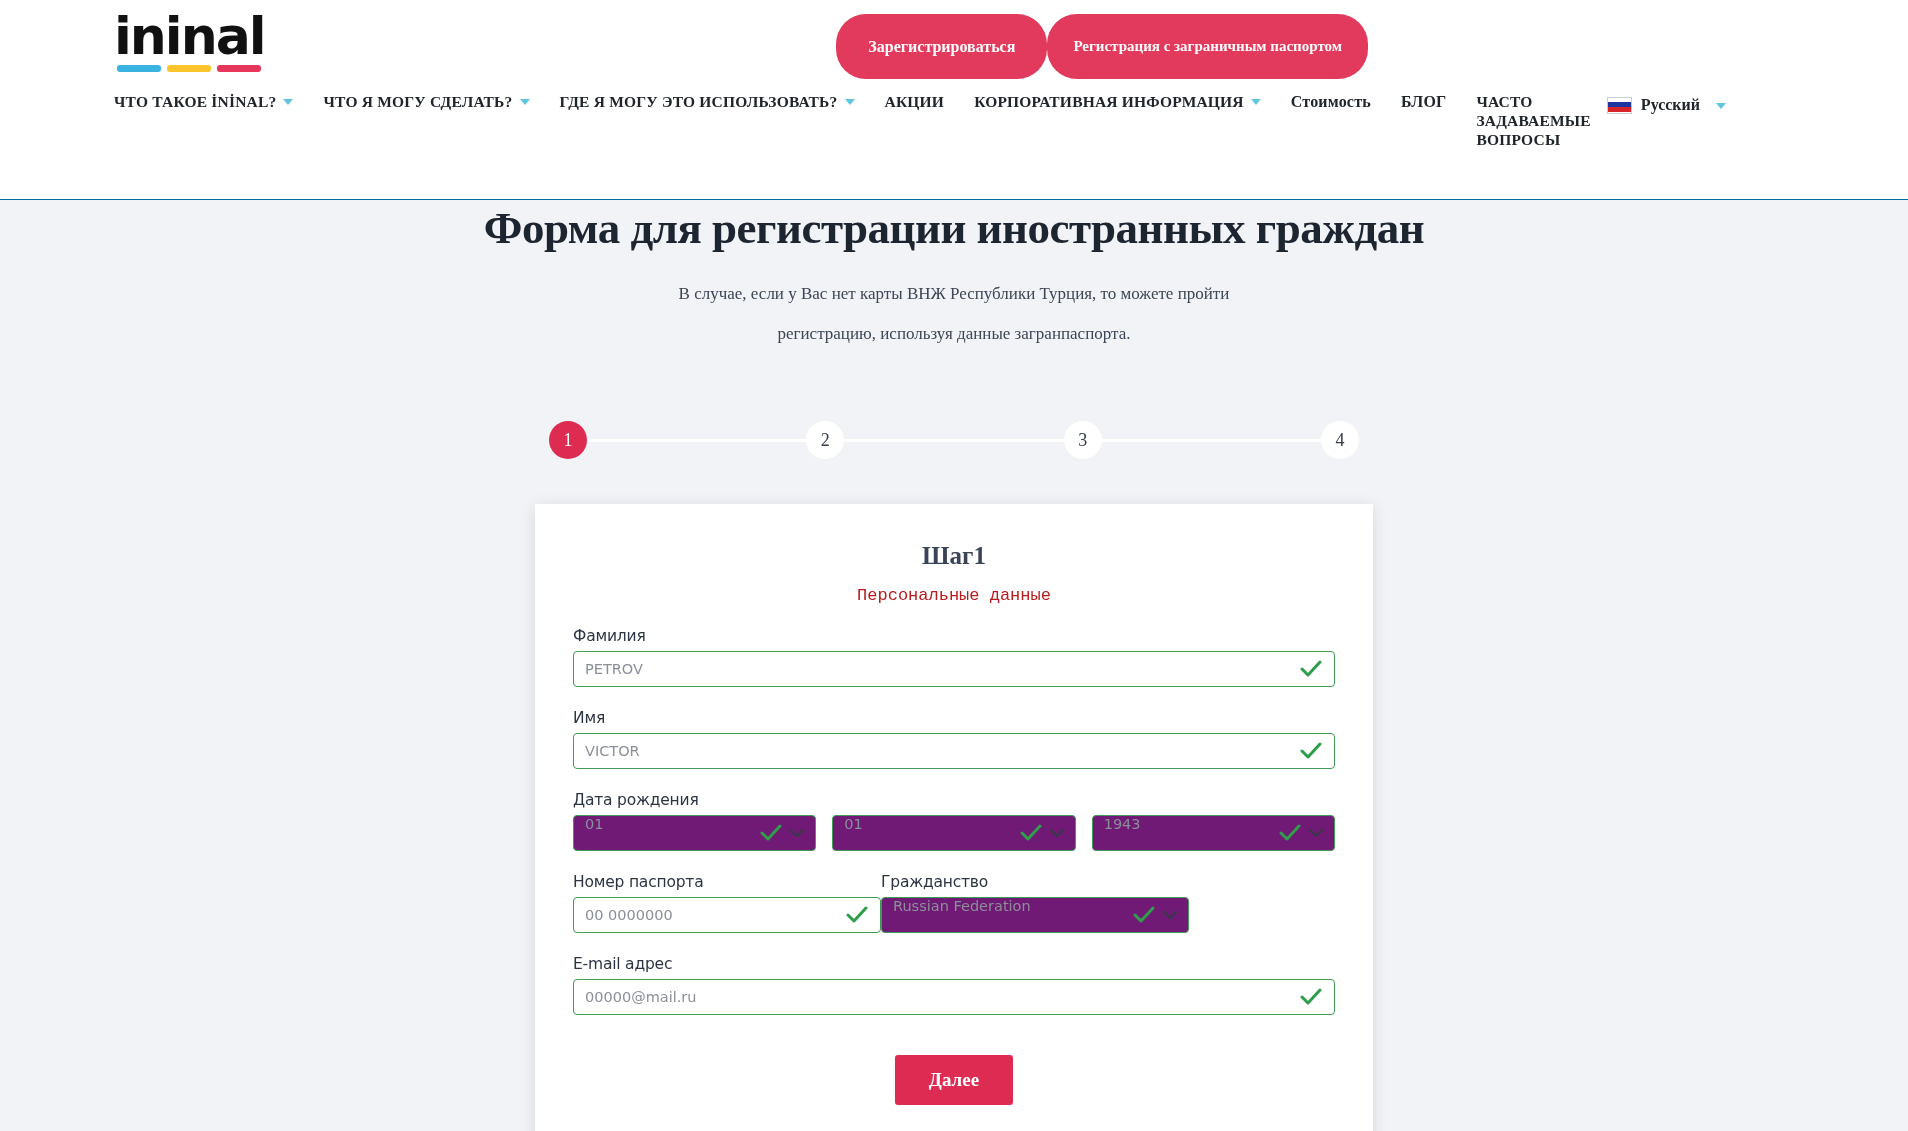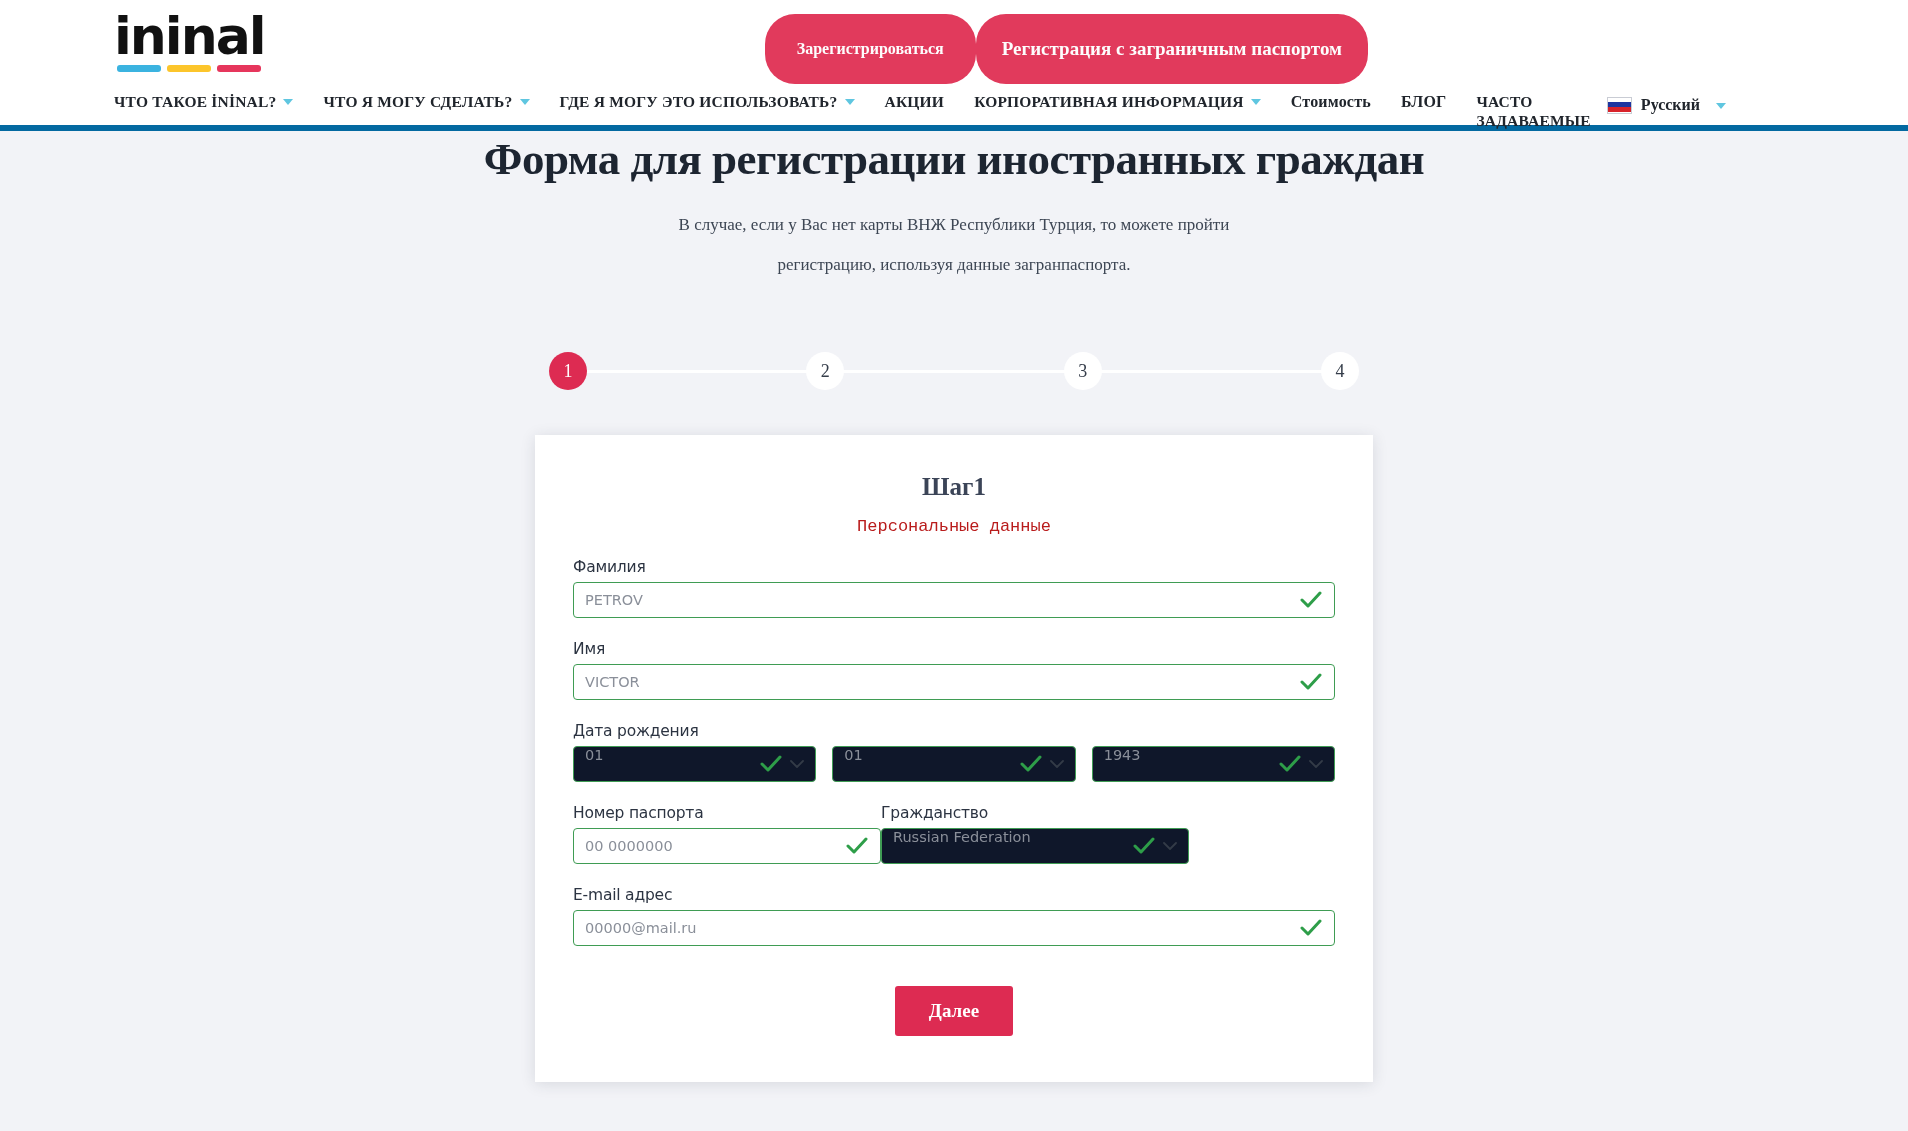--- a/index.html
+++ b/index.html
@@ -8,23 +8,23 @@
     width: 1908px; height: 1131px;
     background: #f2f3f7;
     font-family: "Liberation Sans", sans-serif;
     overflow: hidden;
   }
 
   
   .header {
     position: relative;
     width: 1908px;
-    height: 131px;
+    height: 200px;
     background: #ffffff;
-    border-bottom: 6px solid #0369a1;
+    border-bottom: 1px solid #0369a1;
   }
   .logo {
     position: absolute;
     left: 114px;
     top: 8px;
     width: 160px;
   }
   .logo-word {
     font-family: "DejaVu Sans", sans-serif;
     font-weight: bold;
@@ -55,21 +55,21 @@
     border: none;
     border-radius: 30px;
     background: #e13a5c;
     color: #fdfdfd;
     font-family: "Liberation Serif", serif;
     font-weight: bold;
     cursor: pointer;
     white-space: nowrap;
   }
   .pill-btn.primary  { font-size: 16px; padding: 13px 32px; }
-  .pill-btn.secondary{ font-size: 19px; padding: 24px 26px; }
+  .pill-btn.secondary{ font-size: 15px; padding: 24px 26px; }
 
   .nav {
     position: absolute;
     left: 114px;
     top: 92px;
     display: flex;
     align-items: flex-start;
     gap: 0px;
   }
   .nav-item {
@@ -233,21 +233,21 @@
   }
   .sel {
     width: 100%;
     height: 36px;
     border: 1px solid #3f9c54;
     border-radius: 4px;
     padding: 0 52px 18px 11px;
     font-family: "DejaVu Sans", sans-serif;
     font-size: 14.5px;
     color: #8a8f99;
-    background: #0f172a;
+    background: #701a75;
     outline: none;
     -webkit-appearance: none;
     appearance: none;
   }
   .check {
     position: absolute;
     right: 13px; top: 50%;
     transform: translateY(-50%);
     pointer-events: none;
   }

